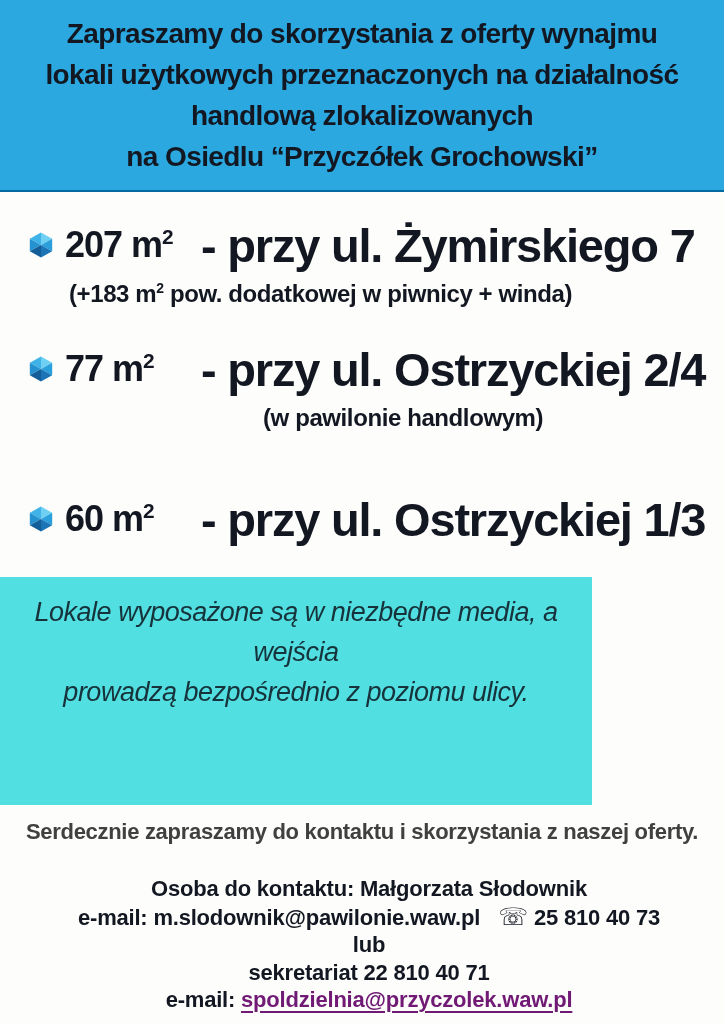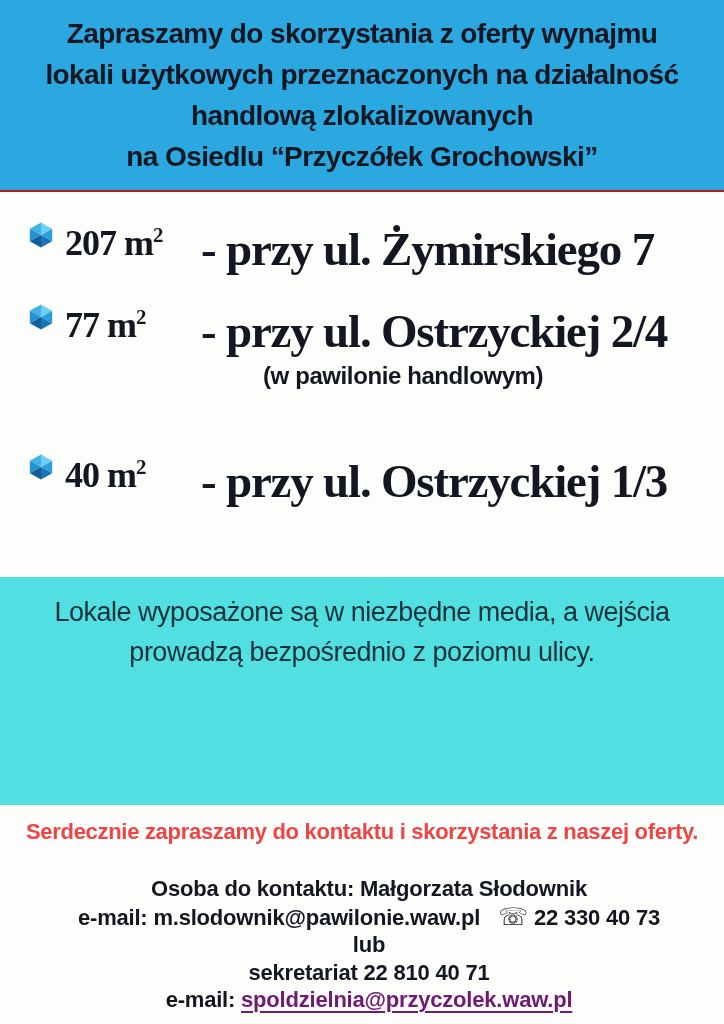--- a/index.html
+++ b/index.html
@@ -15,42 +15,41 @@
     overflow: hidden;
   }
 
   
   .banner {
     height: 192px;
     background: #2ba8e0;
     display: flex;
     align-items: center;
     justify-content: center;
-    border-bottom: 2px solid #b91c1c;
+    border-bottom: 2px solid #0369a1;
   }
   .banner-text {
     white-space: pre-line;
     text-align: center;
     font-weight: bold;
     font-size: 28px;
     line-height: 41px;
     letter-spacing: -0.6px;
     color: #121721;
     font-stretch: condensed;
   }
 
   
   .listings { padding-top: 30px; }
   .listing { margin-bottom: 0; }
   .listing-main {
     display: flex;
-    align-items: flex-start;
+    align-items: center;
     margin-left: 28px;
     height: 46px;
-    font-family: Liberation Serif, serif;
   }
   .cube {
     width: 26px;
     height: 26px;
     margin-right: 11px;
     flex: 0 0 auto;
     display: inline-block;
   }
   .cube svg { width: 26px; height: 26px; display: block; }
   .area {
@@ -83,45 +82,46 @@
   .note-0 { margin-left: 69px; }
   .note-1 { margin-left: 263px; }
   .listing-gap-1 { margin-top: 36px; }
   .listing-gap-2 { margin-top: 62px; }
 
   
   .info-band {
     position: absolute;
     top: 577px;
     left: 0;
-    width: 724px;
+    width: 592px;
     height: 228px;
     background: #52dfe2;
     padding-top: 15px;
     text-align: center;
+    font-style: italic;
   }
   .info-para {
     white-space: pre-line;
     font-size: 27px;
     line-height: 40px;
     letter-spacing: -0.5px;
     color: #16323a;
     font-weight: normal;
   }
   .info-para + .info-para { margin-top: 30px; }
 
   
   .bottom { position: absolute; top: 805px; left: 0; width: 724px; }
   .cta {
     margin-top: 14px;
     text-align: center;
     font-weight: bold;
     font-size: 22px;
     letter-spacing: -0.3px;
-    color: #ef4444;
+    color: #404040;
   }
   .contact { margin-top: 30px; text-align: center; margin-left: 14px; }
   .contact-line {
     font-weight: bold;
     font-size: 22px;
     letter-spacing: -0.2px;
     line-height: 27.5px;
     color: #121721;
     white-space: nowrap;
   }
@@ -162,20 +162,21 @@
             <polygon points="50,2 93,26 50,50" fill="#6fd0f4"></polygon>
             <polygon points="7,26 7,74 50,50" fill="#2491d0"></polygon>
             <polygon points="93,26 93,74 50,50" fill="#2a9fdc"></polygon>
             <polygon points="7,74 50,98 50,50" fill="#135e98"></polygon>
             <polygon points="50,98 93,74 50,50" fill="#1a74b6"></polygon>
           </svg>
         </span>
         <span class="area"><span>207 m</span><sup>2</sup></span>
         <span class="loc">- przy ul. Żymirskiego 7</span>
       </div>
+      <div class="note note-0"><span>(+183 m</span><sup>2</sup><span> pow. dodatkowej w piwnicy + winda)</span></div>
     </div>
 
     <div class="listing listing-gap-1">
       <div class="listing-main">
         <span class="cube">
           <svg viewBox="0 0 100 100" aria-hidden="true">
             <polygon points="50,2 7,26 50,50" fill="#3fb3e8"></polygon>
             <polygon points="50,2 93,26 50,50" fill="#6fd0f4"></polygon>
             <polygon points="7,26 7,74 50,50" fill="#2491d0"></polygon>
             <polygon points="93,26 93,74 50,50" fill="#2a9fdc"></polygon>
@@ -194,37 +195,37 @@
         <span class="cube">
           <svg viewBox="0 0 100 100" aria-hidden="true">
             <polygon points="50,2 7,26 50,50" fill="#3fb3e8"></polygon>
             <polygon points="50,2 93,26 50,50" fill="#6fd0f4"></polygon>
             <polygon points="7,26 7,74 50,50" fill="#2491d0"></polygon>
             <polygon points="93,26 93,74 50,50" fill="#2a9fdc"></polygon>
             <polygon points="7,74 50,98 50,50" fill="#135e98"></polygon>
             <polygon points="50,98 93,74 50,50" fill="#1a74b6"></polygon>
           </svg>
         </span>
-        <span class="area"><span>40 m</span><sup>2</sup></span>
+        <span class="area"><span>60 m</span><sup>2</sup></span>
         <span class="loc">- przy ul. Ostrzyckiej 1/3</span>
       </div>
     </div>
 
   </div>
 
   <div class="info-band">
     <p class="info-para">Lokale wyposażone są w niezbędne media, a wejścia
 prowadzą bezpośrednio z poziomu ulicy.</p>
   </div>
 
   <div class="bottom">
     <div class="cta">Serdecznie zapraszamy do kontaktu i skorzystania z naszej oferty.</div>
 
     <div class="contact">
       <div class="contact-line">Osoba do kontaktu: Małgorzata Słodownik</div>
-      <div class="contact-line"><span>e-mail: </span><span>m.slodownik@pawilonie.waw.pl</span><span class="phone-icon">☏</span><span>22 330 40 73</span></div>
+      <div class="contact-line"><span>e-mail: </span><span>m.slodownik@pawilonie.waw.pl</span><span class="phone-icon">☏</span><span>25 810 40 73</span></div>
       <div class="contact-line">lub</div>
       <div class="contact-line">sekretariat 22 810 40 71</div>
       <div class="contact-line"><span>e-mail: </span><span class="email-link">spoldzielnia@przyczolek.waw.pl</span></div>
     </div>
   </div>
 
 </div>
 
 </body></html>

